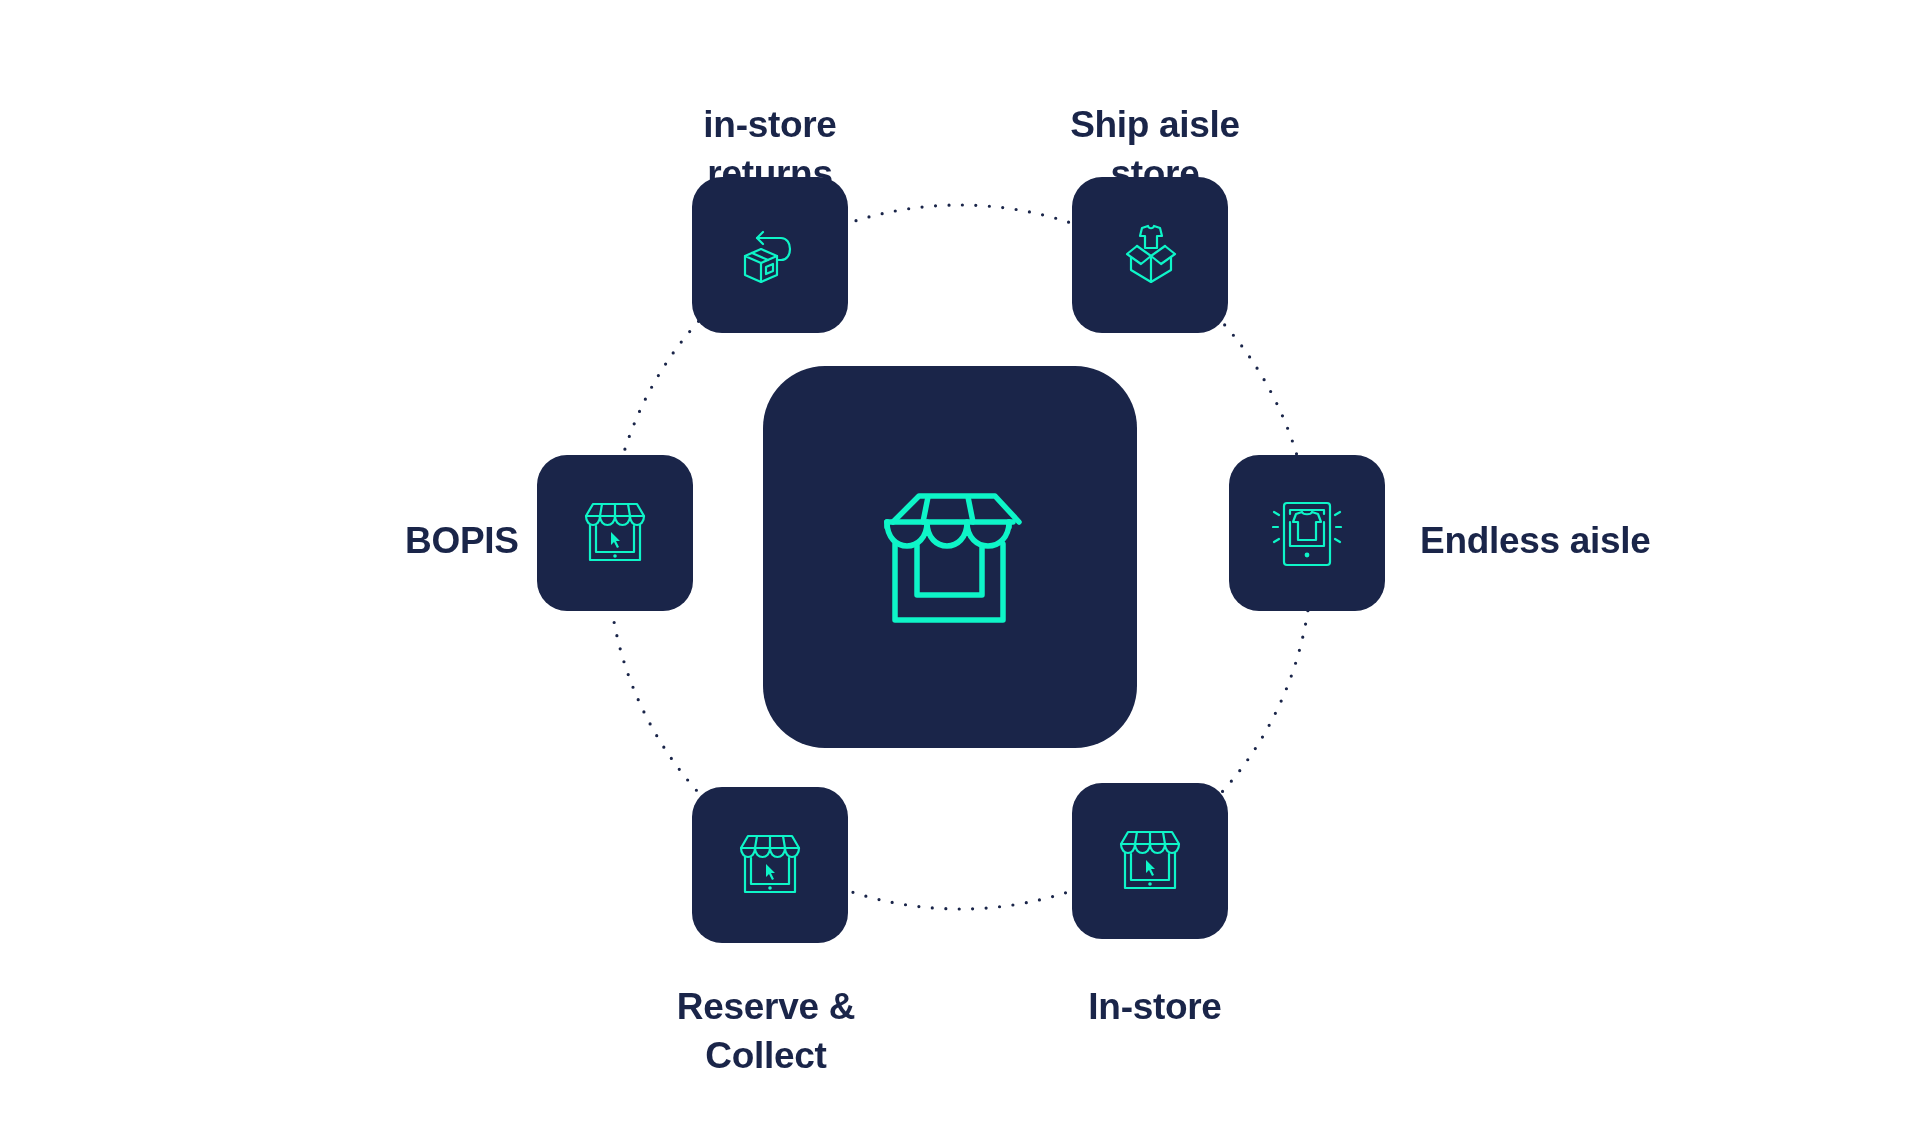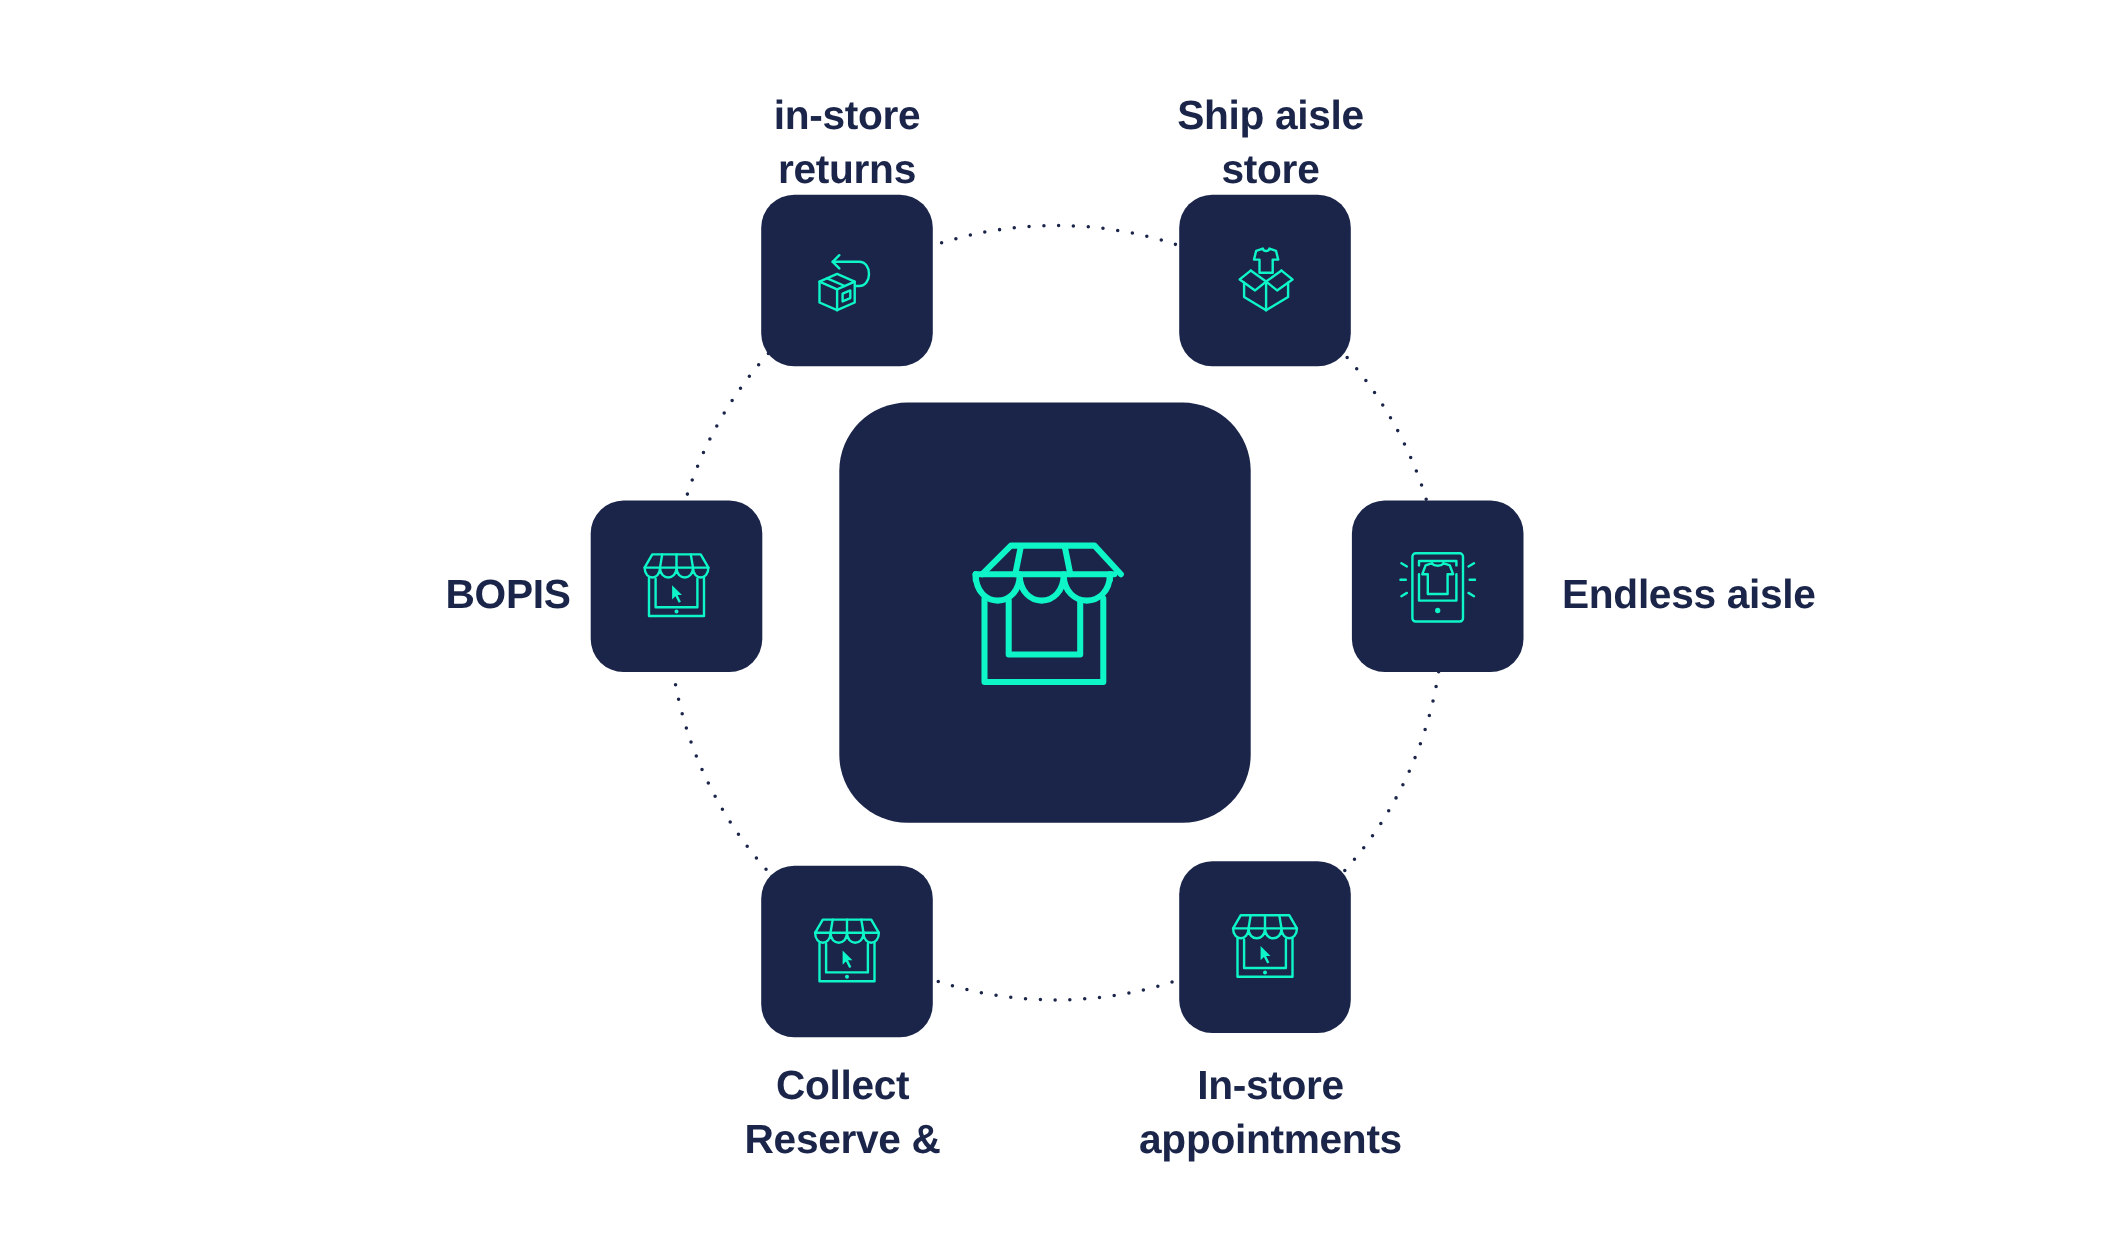--- a/index.html
+++ b/index.html
@@ -5,21 +5,21 @@
   html, body { margin: 0; padding: 0; background: #ffffff; }
   body { width: 1918px; height: 1133px; position: relative; overflow: hidden;
          font-family: "Liberation Sans", "DejaVu Sans", sans-serif; }
   .ring { position: absolute; left: 0; top: 0; width: 1918px; height: 1133px; }
   .tile { position: absolute; background: #1a2549; border-radius: 30px; display: flex;
           align-items: center; justify-content: center; }
   .tile.small { width: 156px; height: 156px; }
   .tile.center { left: 763px; top: 366px; width: 374px; height: 382px; border-radius: 62px; }
   .label { position: absolute; color: #1a2549; font-weight: 700; font-size: 37px;
            line-height: 49px; letter-spacing: -0.3px; white-space: nowrap; text-align: center; }
-  .label.c { text-align: center; transform: translateX(-50%); }
+  .label.c { text-align: center; transform: translateX(-50%); margin-top: 20px; }
   .label span { display: block; }
   svg.icon { display: block; }
   .ic { stroke: #0ef5c8; fill: none; stroke-width: 2.2; stroke-linecap: round; stroke-linejoin: round; }
   .icf { fill: #0ef5c8; stroke: none; }
 </style>
 </head>
 <body>
 
 <svg class="ring" viewBox="0 0 1918 1133">
   <circle cx="960" cy="557" r="352" fill="none" stroke="#1a2549" stroke-width="3.2" stroke-linecap="round" stroke-dasharray="0 13.5"></circle>
@@ -101,40 +101,39 @@
       <path d="M24 16 L30 14 C31 17 39 17 40 14 L46 16 L49 24 L44 24 L44 42 L26 42 L26 24 L21 24 Z"></path>
       <path d="M18 24 L18 48 L52 48 L52 24"></path>
       <path d="M2 14 L7 17 M1 29 L6 29 M2 44 L7 41"></path>
       <path d="M68 14 L63 17 M69 29 L64 29 M68 44 L63 41"></path>
     </g>
     <circle class="icf" cx="35" cy="57" r="2.4"></circle>
   </svg>
 </div>
 
 <div class="label c" style="left:766px; top:962px;">
+  <span>Reserve &amp;</span>
   <span>Collect</span>
-  <span>Reserve &amp;</span>
 </div>
 <div class="tile small" style="left:692px; top:787px;">
   <svg class="icon" width="70" height="70" viewBox="0 0 70 70">
     <g class="ic">
       <path d="M13 6 L57 6 L64 18 L6 18 Z"></path>
       <path d="M22 6 L20 18 M35 6 L35 18 M48 6 L50 18"></path>
       <path d="M6 18 C6 30 20 30 20 18 C20 30 35 30 35 18 C35 30 50 30 50 18 C50 30 64 30 64 18"></path>
       <path d="M10 27 L10 62 L60 62 L60 27"></path>
       <path d="M16 28 L16 54 L54 54 L54 28"></path>
     </g>
     <path class="icf" d="M31 34 L31 47 L34 44 L37 50 L39 49 L36 43 L40 43 Z"></path>
     <circle class="icf" cx="35" cy="58" r="1.8"></circle>
   </svg>
 </div>
 
 <div class="label c" style="left:1155px; top:962px;">
   <span>In-store</span>
-  <span>appointments</span>
 </div>
 <div class="tile small" style="left:1072px; top:783px;">
   <svg class="icon" width="70" height="70" viewBox="0 0 70 70">
     <g class="ic">
       <path d="M13 6 L57 6 L64 18 L6 18 Z"></path>
       <path d="M22 6 L20 18 M35 6 L35 18 M48 6 L50 18"></path>
       <path d="M6 18 C6 30 20 30 20 18 C20 30 35 30 35 18 C35 30 50 30 50 18 C50 30 64 30 64 18"></path>
       <path d="M10 27 L10 62 L60 62 L60 27"></path>
       <path d="M16 28 L16 54 L54 54 L54 28"></path>
     </g>

